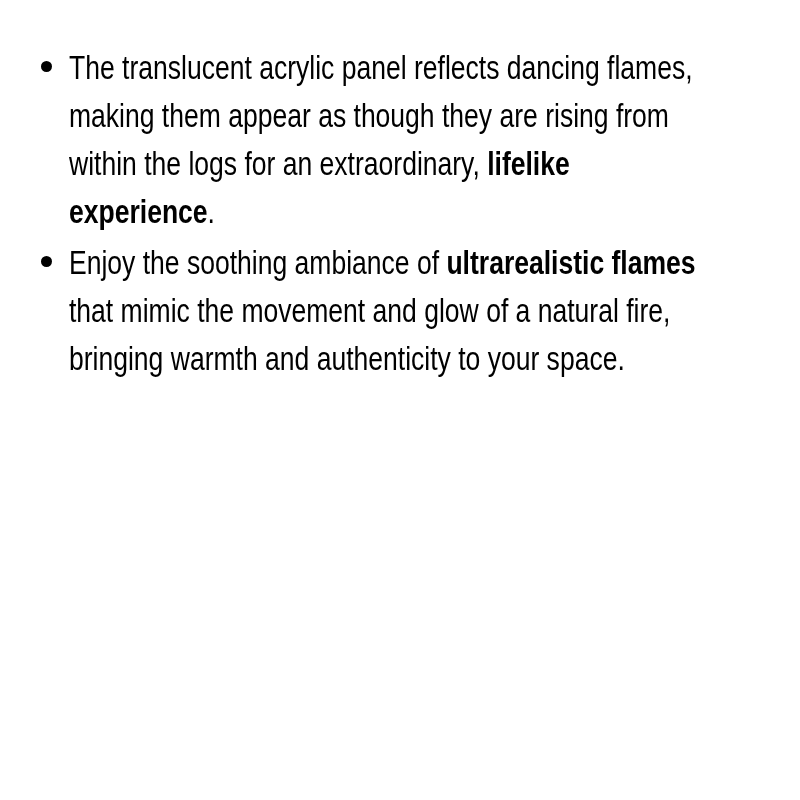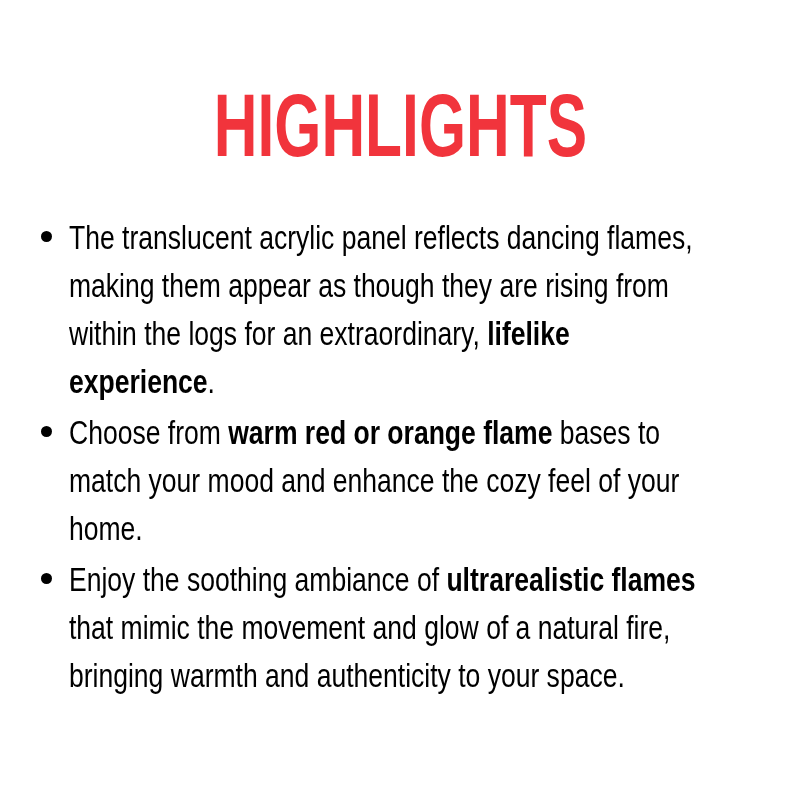--- a/index.html
+++ b/index.html
@@ -66,44 +66,33 @@
     letter-spacing: 0px;
   }
   .bline .b {
     font-weight: 700;
   }
 </style>
 </head>
 <body>
 
 <div class="page">
-  <div class="title-wrap">
-    <div class="title" style="color: rgb(241, 52, 60);">HIGHLIGHTS</div>
-  </div>
 
   <ul class="bullets">
       <li>
         <span class="dot"></span>
         <div class="lines">
           <div class="bline"><span>The translucent acrylic panel reflects dancing flames,</span></div>
           <div class="bline"><span>making them appear as though they are rising from</span></div>
           <div class="bline"><span>within the logs for an extraordinary, </span><span class="b">lifelike</span></div>
           <div class="bline"><span class="b">experience</span><span>.</span></div>
         </div>
       </li>
       <li>
         <span class="dot"></span>
         <div class="lines">
-          <div class="bline"><span>Choose from </span><span class="b">warm red or orange flame</span><span> bases to</span></div>
-          <div class="bline"><span>match your mood and enhance the cozy feel of your</span></div>
-          <div class="bline"><span>home.</span></div>
-        </div>
-      </li>
-      <li>
-        <span class="dot"></span>
-        <div class="lines">
           <div class="bline"><span>Enjoy the soothing ambiance of </span><span class="b">ultrarealistic flames</span></div>
           <div class="bline"><span>that mimic the movement and glow of a natural fire,</span></div>
           <div class="bline"><span>bringing warmth and authenticity to your space.</span></div>
         </div>
       </li>
     </ul>
 </div>
 
 </body></html>

